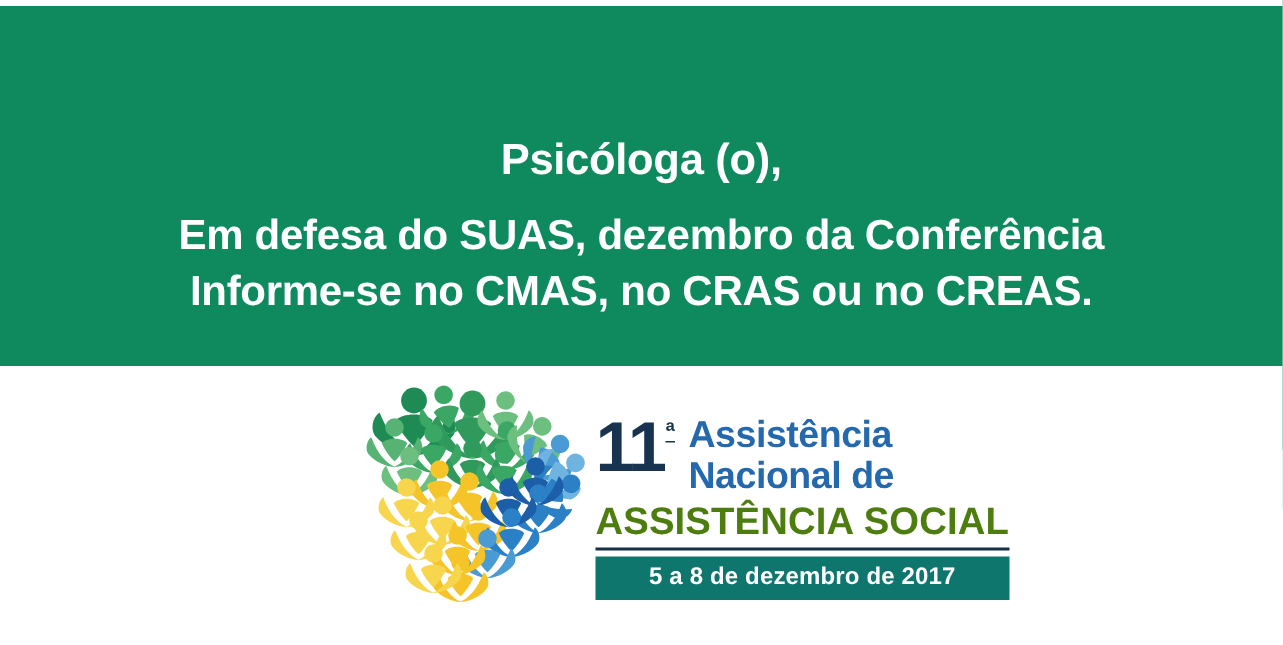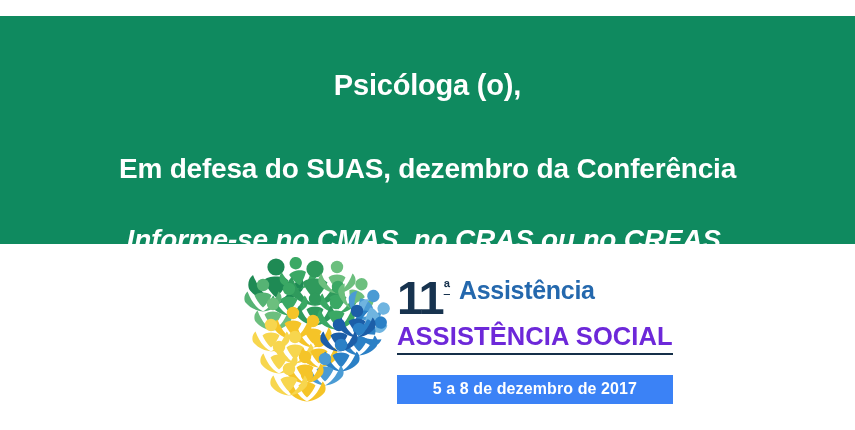--- a/index.html
+++ b/index.html
@@ -16,52 +16,50 @@
   .banner {
     position: relative;
     width: 855px;
     height: 430px;
     background: #ffffff;
   }
   
   .message-panel {
     position: absolute;
     left: 0;
-    top: 16px;
+    top: 4px;
     width: 855px;
     height: 296px;
     background: #0f8a5f;
     display: flex;
     flex-direction: column;
     align-items: center;
     justify-content: center;
     box-sizing: border-box;
     padding: 6px 20px 10px;
-    gap: 34px;
   }
   .msg-line {
     color: #ffffff;
     font-family: "Liberation Sans", sans-serif;
     font-weight: bold;
     text-align: center;
     letter-spacing: -0.2px;
     white-space: nowrap;
     line-height: 1.18;
   }
   .msg-line.headline {
     font-size: 29px;
     margin-bottom: 16px;
   }
   .msg-line.body {
     font-size: 28px;
     margin-bottom: 4px;
   }
   .msg-line.body:last-child {
     margin-bottom: 0;
-    font-style: italic;
   }
 
   
   .logo-area {
     position: absolute;
     left: 0;
     top: 244px;
     width: 855px;
     height: 186px;
     background: #ffffff;
@@ -119,30 +117,30 @@
     line-height: 1.08;
     color: #2468ad;
     letter-spacing: -0.3px;
     white-space: nowrap;
   }
   .assist-line {
     font-family: "Liberation Sans", sans-serif;
     font-weight: bold;
     font-size: 25.5px;
     line-height: 1.1;
-    color: #6d28d9;
+    color: #4d7c0f;
     letter-spacing: 0.1px;
     white-space: nowrap;
     margin-top: 3px;
     padding-bottom: 3px;
     border-bottom: 2px solid #152f49;
   }
   .date-badge {
-    margin-top: 20px;
-    background: #3b82f6;
+    margin-top: 4px;
+    background: #0f766e;
     color: #ffffff;
     font-family: "Liberation Sans", sans-serif;
     font-weight: bold;
     font-size: 16px;
     letter-spacing: 0.1px;
     padding: 5px 14px 6px;
     white-space: nowrap;
     align-self: stretch;
     text-align: center;
     box-sizing: border-box;
@@ -214,20 +212,21 @@
       </svg>
 
       <div class="logo-text">
         <div class="title-row">
           <div class="ordinal">
             <span>11</span>
             <span class="ordinal-sup">ª</span>
           </div>
           <div class="conf-lines">
             <div class="conf-line">Assistência</div>
+            <div class="conf-line">Nacional de</div>
           </div>
         </div>
         <div class="assist-line">ASSISTÊNCIA SOCIAL</div>
         <div class="date-badge">5 a 8 de dezembro de 2017</div>
       </div>
 
     </div>
   </div>
 
 </div>

